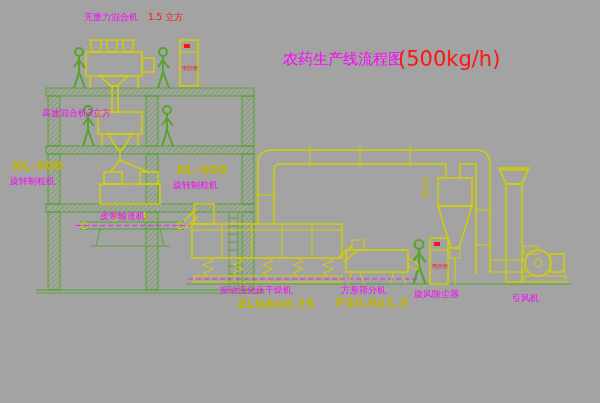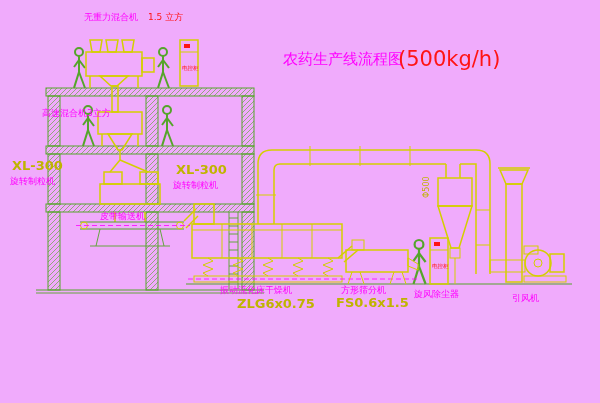--- a/index.html
+++ b/index.html
@@ -1,16 +1,16 @@
 <!DOCTYPE html>
 <html><head>
 <meta charset="utf-8">
 <style>
   html,body{margin:0;padding:0;background:#fff;}
-  #canvas{position:relative;width:600px;height:403px;background:#f0abfc;overflow:hidden;
+  #canvas{position:relative;width:600px;height:403px;background:#a3a3a3;overflow:hidden;
           font-family:"DejaVu Sans",sans-serif;}
   svg{position:absolute;left:0;top:0;}
   .g  {stroke:#55a52a;fill:none;stroke-width:1.2;}
   .gt {stroke:#55a52a;fill:none;stroke-width:0.9;}
   .y  {stroke:#d3cf00;fill:none;stroke-width:1.5;}
   .yt {stroke:#d3cf00;fill:none;stroke-width:1;}
   .hatch{fill:url(#hx);stroke:#55a52a;stroke-width:1;}
   text{font-family:"DejaVu Sans",sans-serif;}
   .tmag{fill:#ff00ff;font-size:9px;}
   .tmagL{fill:#ff00ff;font-size:15px;}

